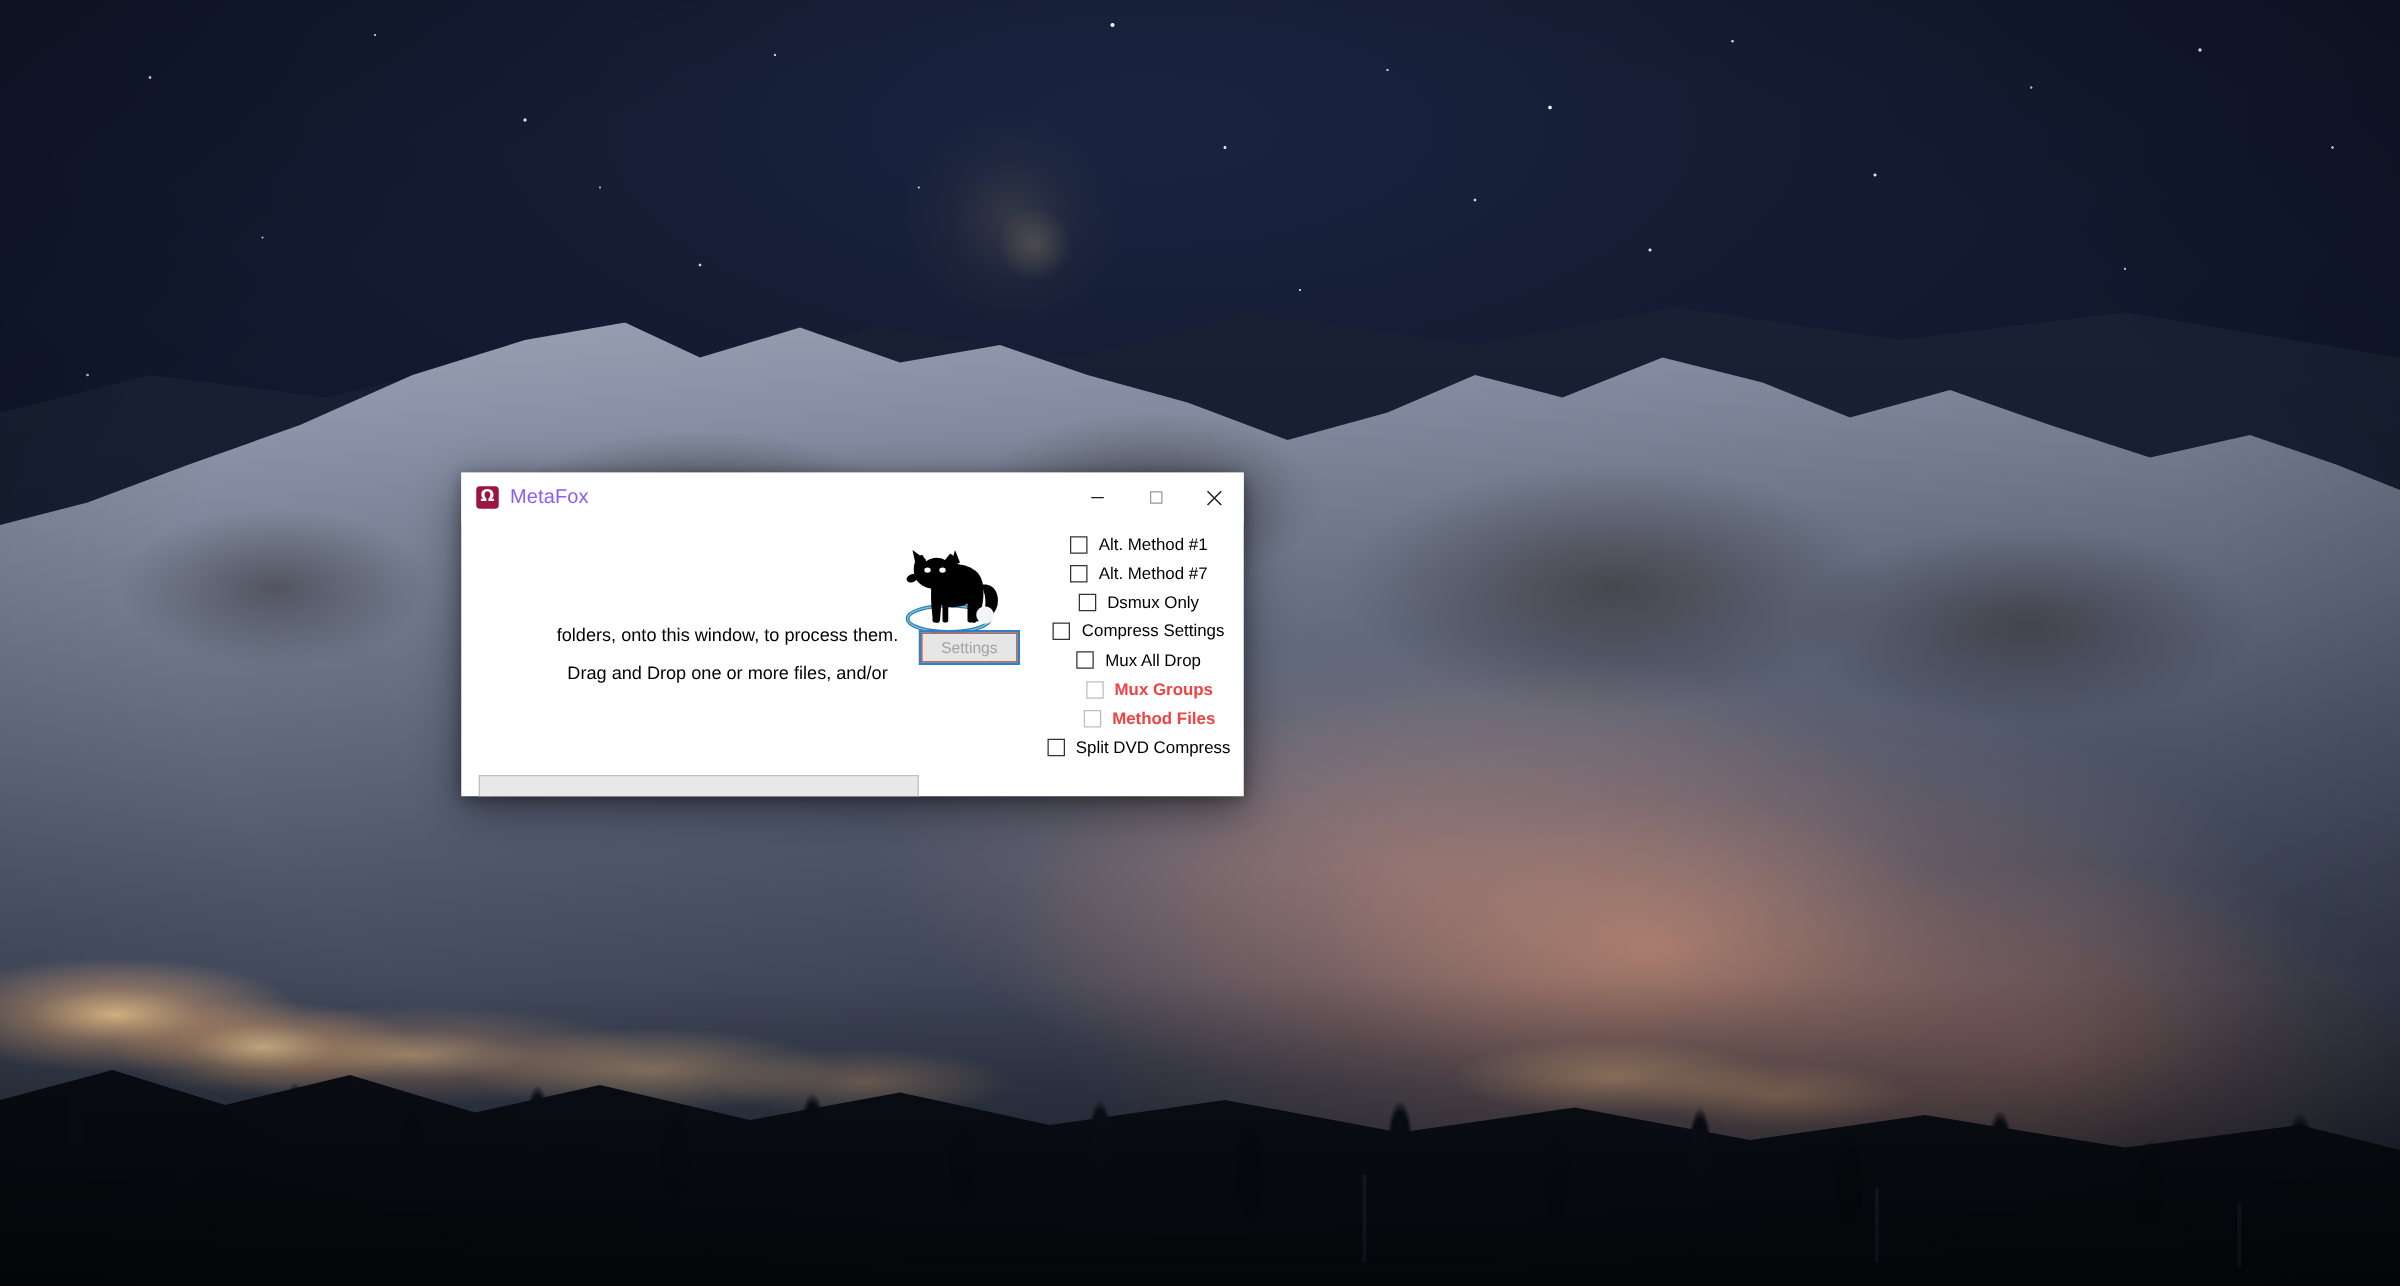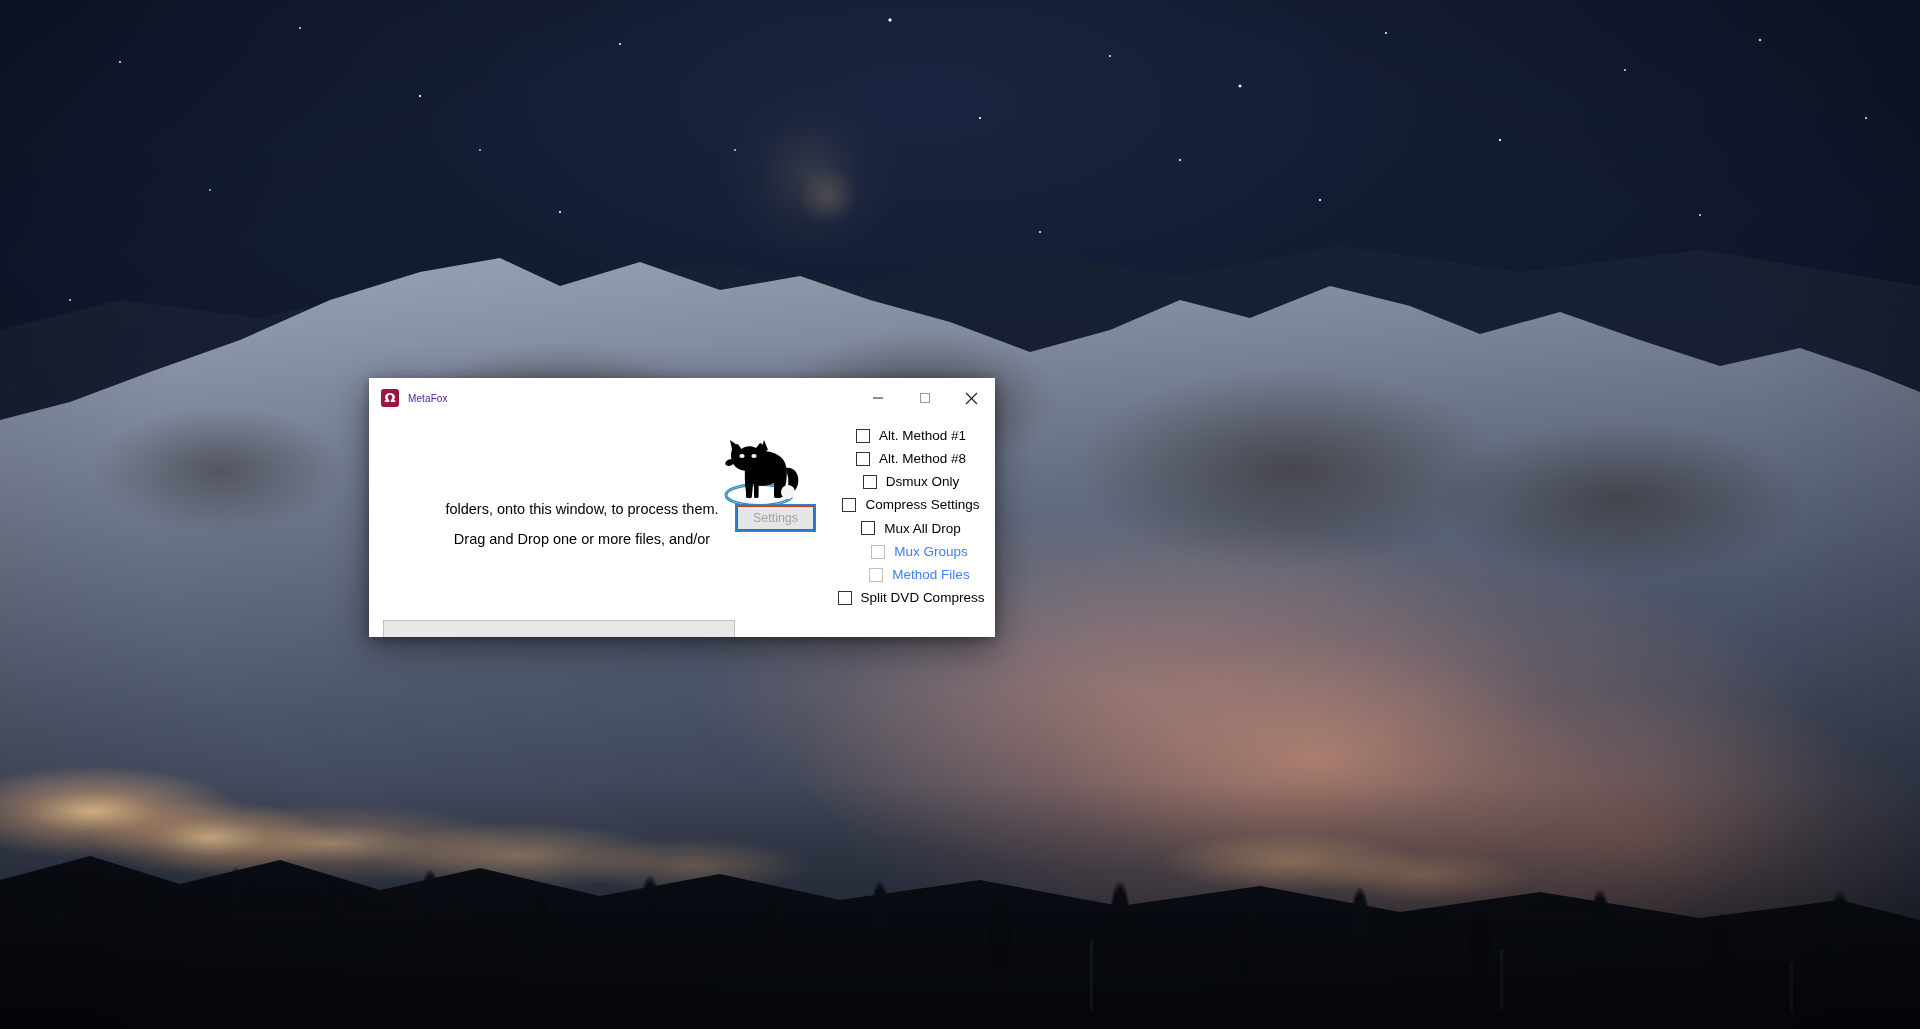--- a/index.html
+++ b/index.html
@@ -205,22 +205,22 @@
     background: #9c1440;
     color: #ffffff;
     font-size: 13px;
     line-height: 18px;
     text-align: center;
     font-family: "DejaVu Sans", sans-serif;
     font-weight: 700;
     flex: none;
   }
   .app-title {
-    font-size: 10px;
-    color: #4c1d95;
+    font-size: 16px;
+    color: #8b5cf6;
     letter-spacing: .1px;
     white-space: nowrap;
   }
   .win-controls {
     position: absolute;
     right: 0;
     top: 0;
     height: 40px;
     display: flex;
   }
@@ -323,21 +323,21 @@
     box-sizing: border-box;
     flex: none;
     margin-right: 9px;
   }
   .opt-row.disabled .cbox { border-color: #bdbdbd; }
   .opt-label {
     font-size: 13.5px;
     color: #000000;
     line-height: 1;
   }
-  .opt-row.disabled .opt-label { color: #3b82f6; }
+  .opt-row.disabled .opt-label { color: #ef4444; font-weight: bold; }
 </style>
 </head>
 <body>
 
 <div id="desktop">
   <div class="wp-layer sky"></div>
   <div class="wp-layer stars"></div>
   <div class="wp-layer moonglow"></div>
   <div class="wp-layer ridge-far"></div>
   <div class="wp-layer massif"></div>
@@ -435,21 +435,21 @@
       <div class="progress-fill" style="width: 0%; background: rgb(6, 176, 37);"></div>
     </div>
 
     <div class="options">
         <div class="opt-row">
           <span class="cbox"></span>
           <span class="opt-label">Alt. Method #1</span>
         </div>
         <div class="opt-row">
           <span class="cbox"></span>
-          <span class="opt-label">Alt. Method #8</span>
+          <span class="opt-label">Alt. Method #7</span>
         </div>
         <div class="opt-row">
           <span class="cbox"></span>
           <span class="opt-label">Dsmux Only</span>
         </div>
         <div class="opt-row">
           <span class="cbox"></span>
           <span class="opt-label">Compress Settings</span>
         </div>
         <div class="opt-row">

